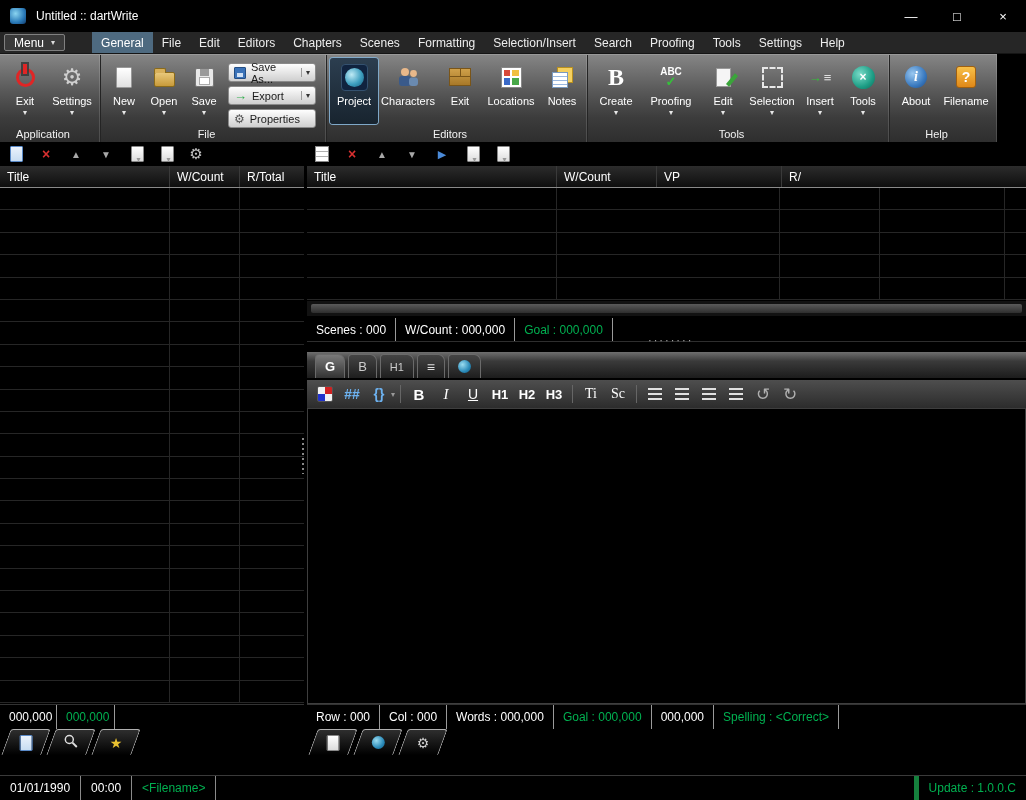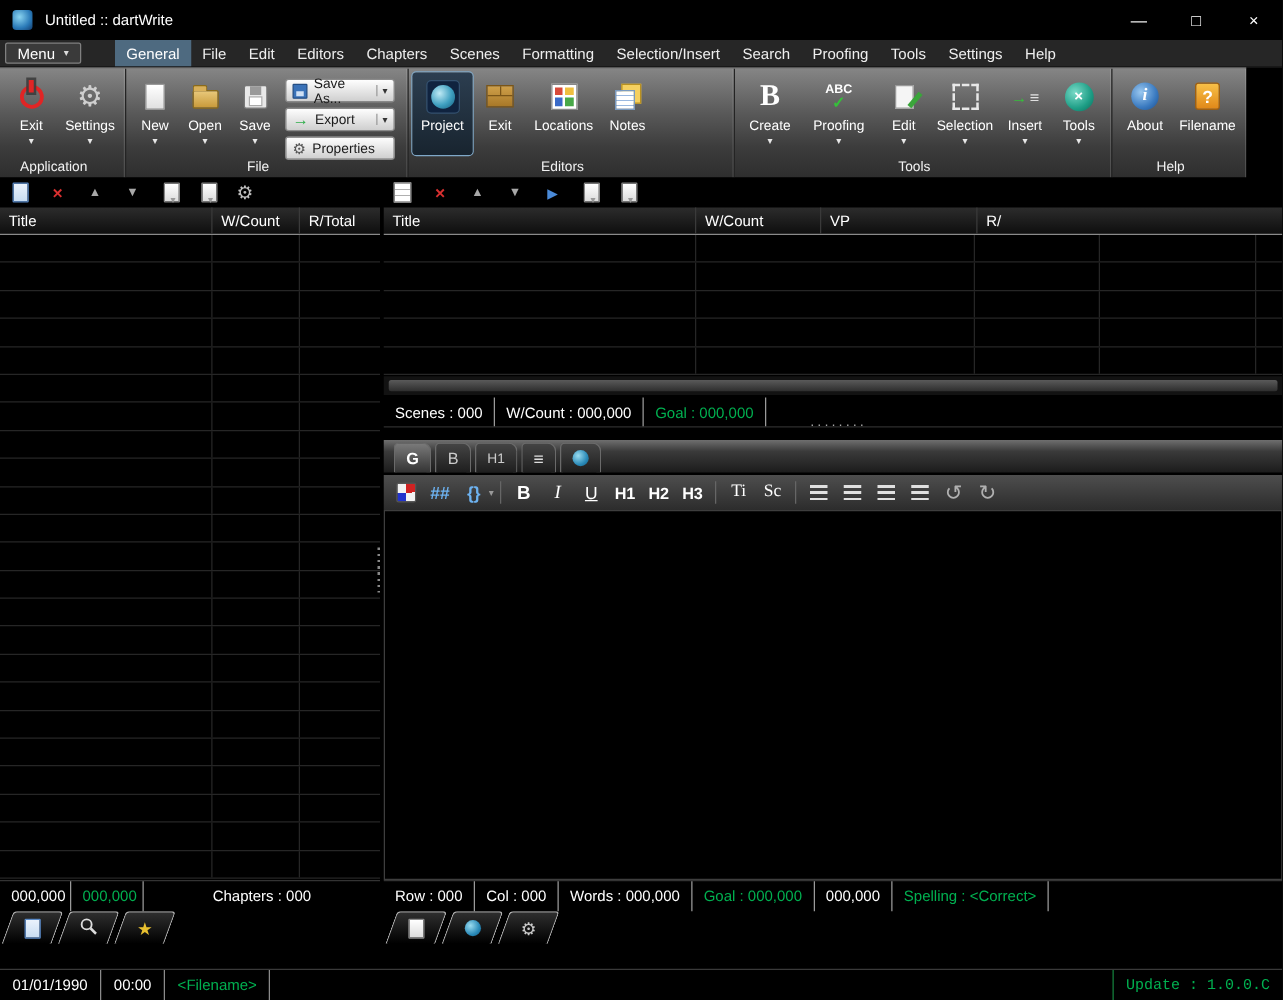--- a/index.html
+++ b/index.html
@@ -158,21 +158,21 @@
   .btab>*{transform:skewX(20deg);}
   .bt-star{color:#e8c030;font-size:14px;}
   .bt-globe{width:13px;height:13px;border-radius:50%;background:radial-gradient(circle at 35% 35%,#9adcf0,#2a8ab8 60%,#115a80);}
   .bt-gear{color:#ccc;font-size:14px;}
   .bt-lines{color:#ddd;font-size:14px;}
 
   
   .statusbar{position:absolute;left:0;right:0;top:775px;height:25px;background:#000;border-top:1px solid #3a3a3a;display:flex;align-items:stretch;}
   .stseg{display:flex;align-items:center;padding:0 10px;border-right:1px solid #8a8a8a;}
   .stseg.msg{border-right:none;padding-left:12px;}
-  .stseg.update{margin-left:auto;border-right:none;border-left:1px solid #15803d;font-family:Liberation Mono, monospace;}
+  .stseg.update{margin-left:auto;border-right:none;border-left:5px solid #15803d;}
 </style>
 </head>
 <body>
 
 <div class="window">
 
   <div class="titlebar">
     <span class="app-icon"></span>
     <span class="title-text">Untitled :: dartWrite</span>
     <div class="win-controls">
@@ -271,20 +271,31 @@
 
     <div class="rgroup" style="width:261px">
       <div class="rbody">
         <div class="rbtn active" style="width:48px">
           <span class="ric">
               <span class="ic-project">
                 <span class="globe"></span>
               </span>
             </span>
           <span class="rlab">Project</span>
+        </div>
+        <div class="rbtn" style="width:60px">
+          <span class="ric">
+            <svg width="24" height="22" viewBox="0 0 24 22">
+                <circle cx="9" cy="6" r="4" fill="#e8b88a"></circle>
+                <rect x="3" y="10" width="12" height="10" rx="3" fill="#3a5a8a"></rect>
+                <circle cx="17.5" cy="7.5" r="3.4" fill="#e8b88a"></circle>
+                <rect x="13" y="11.5" width="9" height="8.5" rx="3" fill="#6a8ab0"></rect>
+              </svg>
+          </span>
+          <span class="rlab">Characters</span>
         </div>
         <div class="rbtn" style="width:44px">
           <span class="ric">
               <span class="ic-box"></span>
             </span>
           <span class="rlab">Exit</span>
         </div>
         <div class="rbtn" style="width:58px">
           <span class="ric">
               <span class="ic-grid4">
@@ -665,21 +676,20 @@
       </span>
     <span class="etb ur">↺</span>
     <span class="etb ur">↻</span>
   </div>
 
   <div class="editor-area"></div>
 
   <div class="lfooter">
     <div class="fseg" style="width:57px">000,000</div>
     <div class="fseg green" style="width:58px">000,000</div>
-    <div class="fseg center">Chapters : 000</div>
   </div>
 
   <div class="rfooter">
     <div class="fseg">Row : 000</div>
     <div class="fseg">Col : 000</div>
     <div class="fseg">Words : 000,000</div>
     <div class="fseg green">Goal : 000,000</div>
     <div class="fseg">000,000</div>
     <div class="fseg green">Spelling : &lt;Correct&gt;</div>
     <div class="fseg center"></div>

